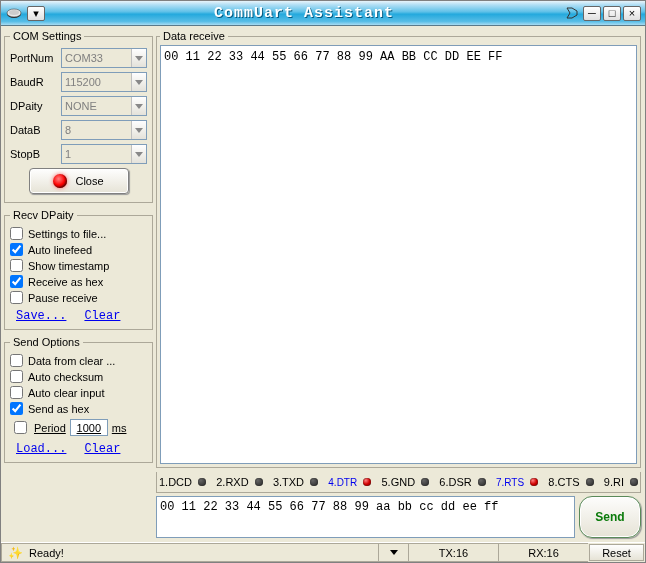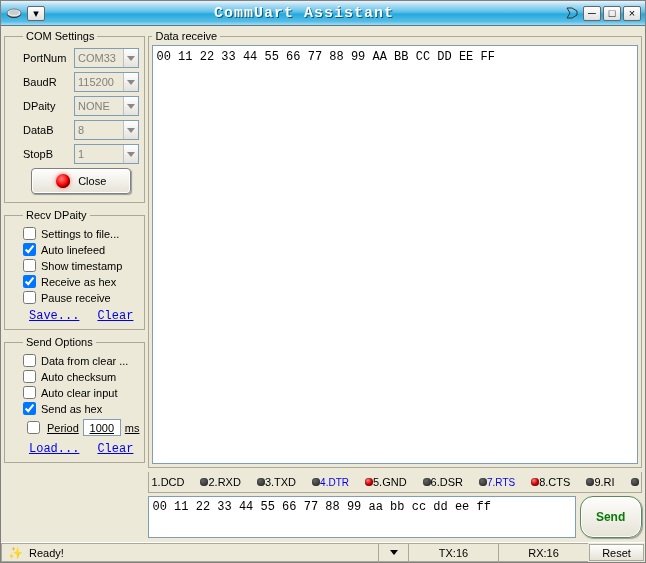--- a/index.html
+++ b/index.html
@@ -17,21 +17,21 @@
   .titlebar .title { flex:1; text-align:center; font-family: "Courier New", monospace; font-size:15px; font-weight:bold; color:#fff; text-shadow:1px 1px 0 #035a80; letter-spacing:1px; }
   .titlebar .right-icons { display:flex; gap:2px; align-items:center; }
   .tb-btn { width:18px; height:15px; border:1px solid #666; background:linear-gradient(#fff,#e0e0e0); display:flex; align-items:center; justify-content:center; font-size:9px; line-height:1; border-radius:2px;}
   .app-icon { width:18px; height:15px; display:flex; align-items:center; justify-content:center; }
 
   .client { display:flex; height: 516px; }
   .left-col { width: 155px; padding:4px 3px; display:flex; flex-direction:column; gap:2px; }
   .right-col { flex:1; padding:4px 4px 4px 0; display:flex; flex-direction:column; }
 
   
-  fieldset { border:1px solid #aca899; margin:0 0 4px 0; padding:6px 5px 6px 18px; background:#ece9d8; }
+  fieldset { border:1px solid #aca899; margin:0 0 4px 0; padding:6px 5px 6px 5px; background:#ece9d8; }
   legend { color:#0046d5; color:#000; padding:0 3px; font-size:11px; }
 
   
   .row { display:flex; align-items:center; margin-bottom:4px; gap:3px; }
   .row label { width:48px; color:#000; }
   .combo { flex:1; display:flex; border:1px solid #7f9db9; background:#ece9d8; height:20px; align-items:center; }
   .combo span { flex:1; padding:0 3px; color:#808080; }
   .combo .arrow { width:15px; height:18px; border-left:1px solid #c0c0c0; background:linear-gradient(#fefefe,#e4e2da); display:flex;align-items:center;justify-content:center; }
   .tri { width:0;height:0;border-left:4px solid transparent;border-right:4px solid transparent;border-top:5px solid #888; }
 
@@ -47,21 +47,21 @@
 
   .period-row { display:flex; align-items:center; gap:4px; font-family:"Courier New", monospace; font-size:12px; margin-bottom:3px;text-decoration:underline;}
   .period-row input[type=text] { width:38px; height:17px; border:1px solid #7f9db9; text-align:center; font-size:11px; }
 
   
   .recv-field { flex:1; display:flex; flex-direction:column; }
   .recv-box { flex:1; border:1px solid #7f9db9; background:#fff; padding:4px 3px; font-family:"Courier New", monospace; font-size:12px; color:#000; overflow:auto; white-space:pre; }
 
   
   .signals { display:flex; align-items:center; padding:4px 2px; border:1px solid #aca899; border-top:none; background:#ece9d8; margin-bottom:3px; gap:0; justify-content:space-between;}
-  .sig { display:flex; align-items:center; gap:16px; font-size:10px; }
+  .sig { display:flex; align-items:center; gap:6px; font-size:10px; }
   .sig a { color:#0000ee; font-size:10px; }
   .sig .led { width:8px;height:8px;border-radius:50%; box-shadow:inset 0 0 1px #000; }
   .led.off { background:radial-gradient(circle at 35% 30%, #666,#222); }
   .led.on { background:radial-gradient(circle at 35% 30%, #ff8080,#d00000,#700); }
 
   
   .send-area { display:flex; gap:4px; }
   .send-input { flex:1; height:42px; border:1px solid #7f9db9; background:#fff; padding:3px; font-family:"Courier New", monospace; font-size:12px; resize:none; }
   .send-btn { width:62px; height:42px; border:1px solid #5a8a5a; border-radius:13px; background:linear-gradient(#fdfdfc,#e6e3d6); font-weight:bold; color:#0a7a0a; font-size:12px; box-shadow: inset 0 0 0 1px #fff, 1px 1px 1px #999; }
 

